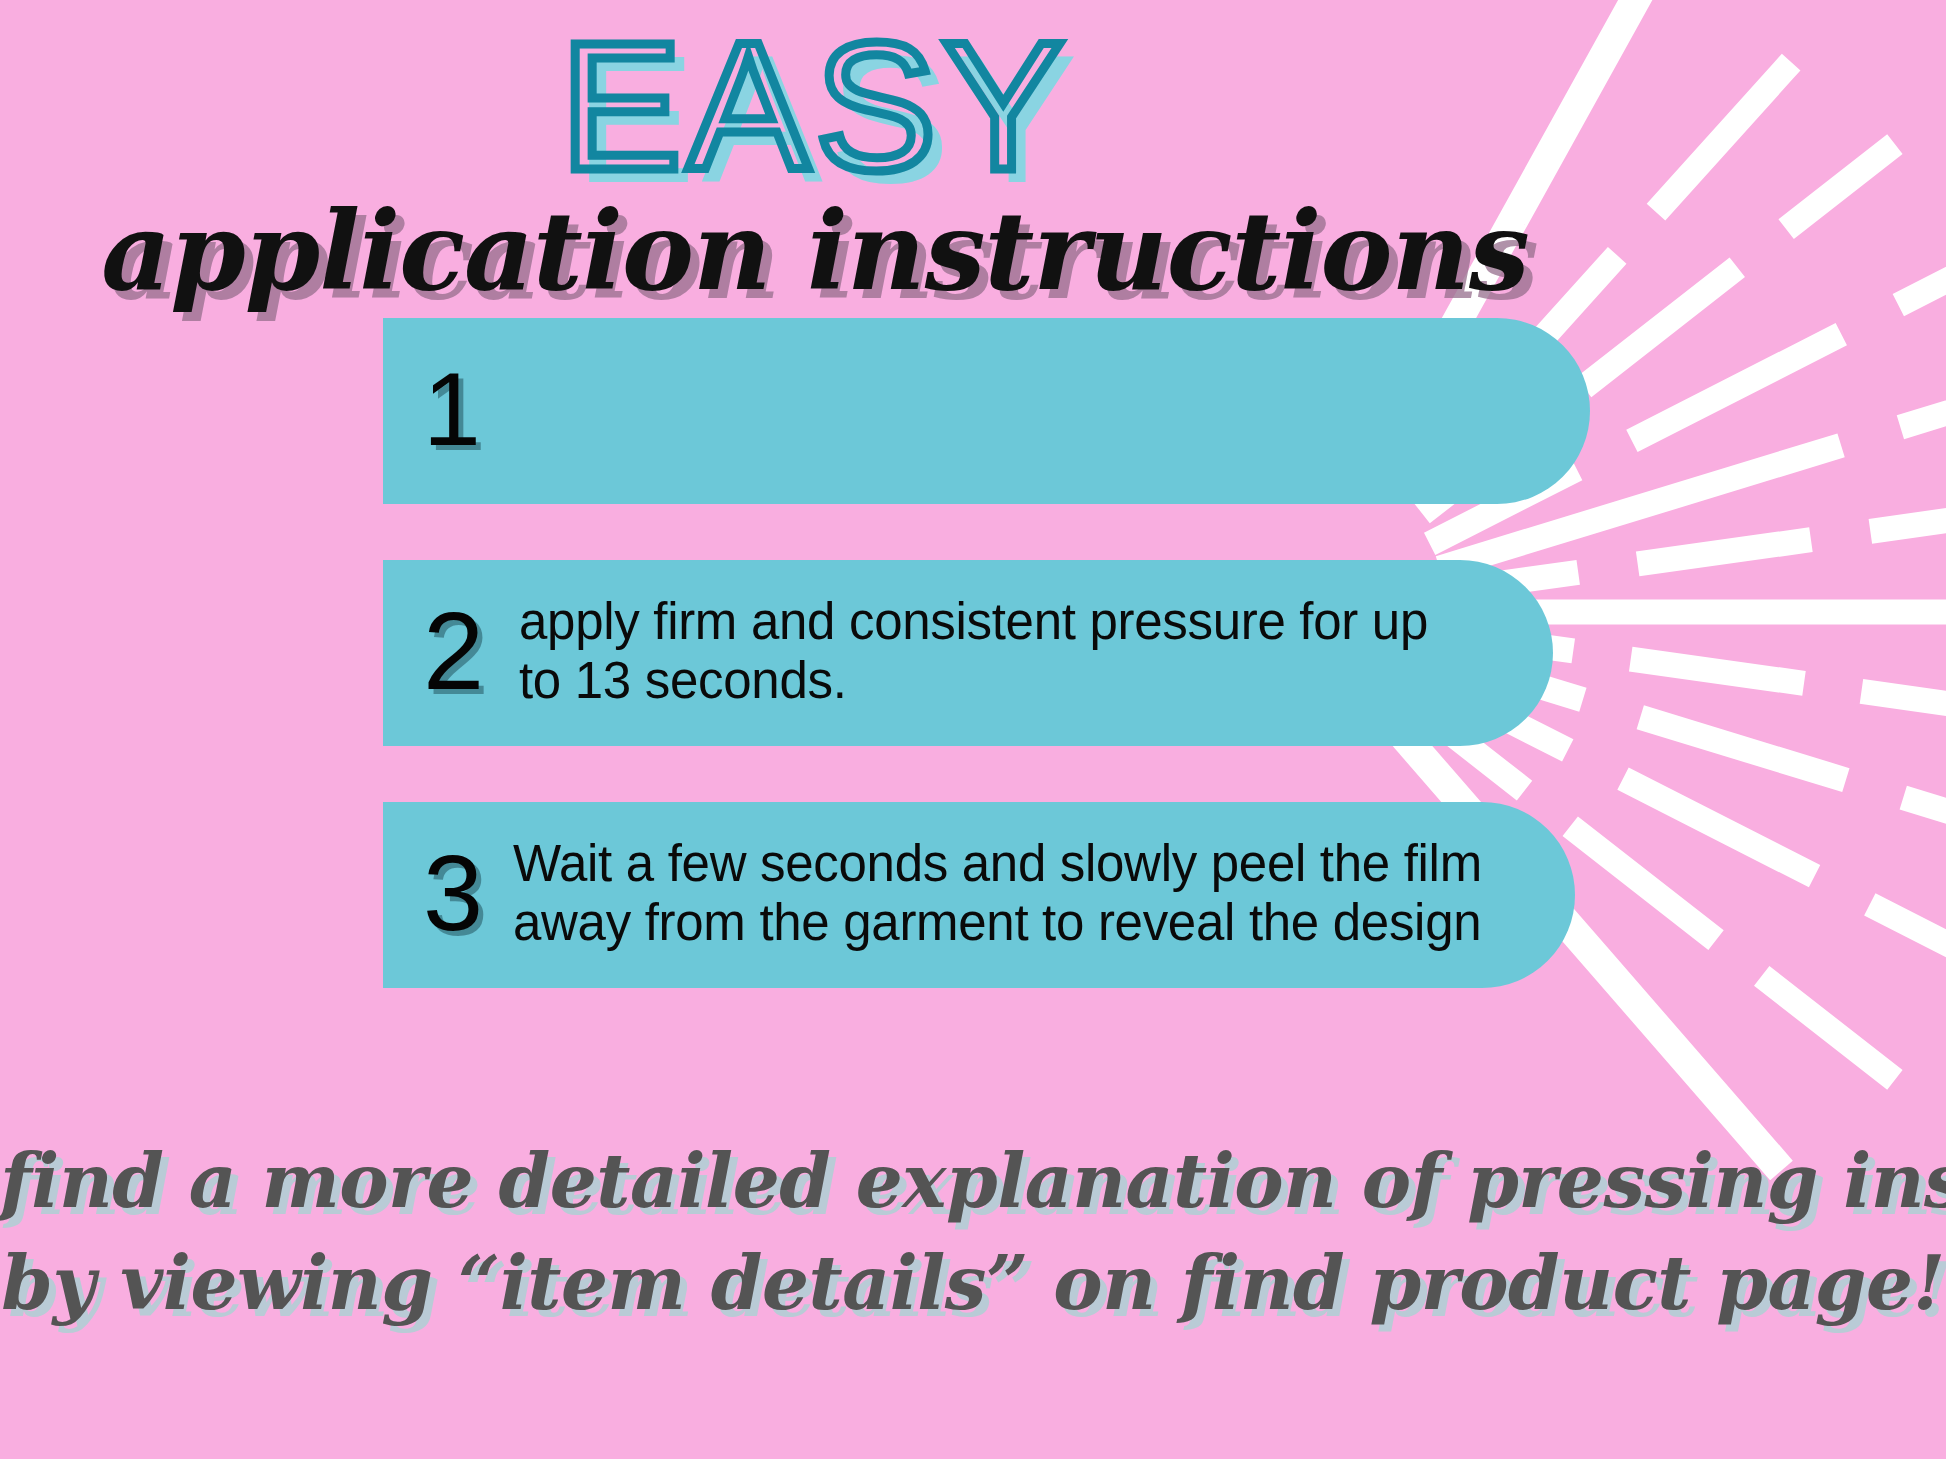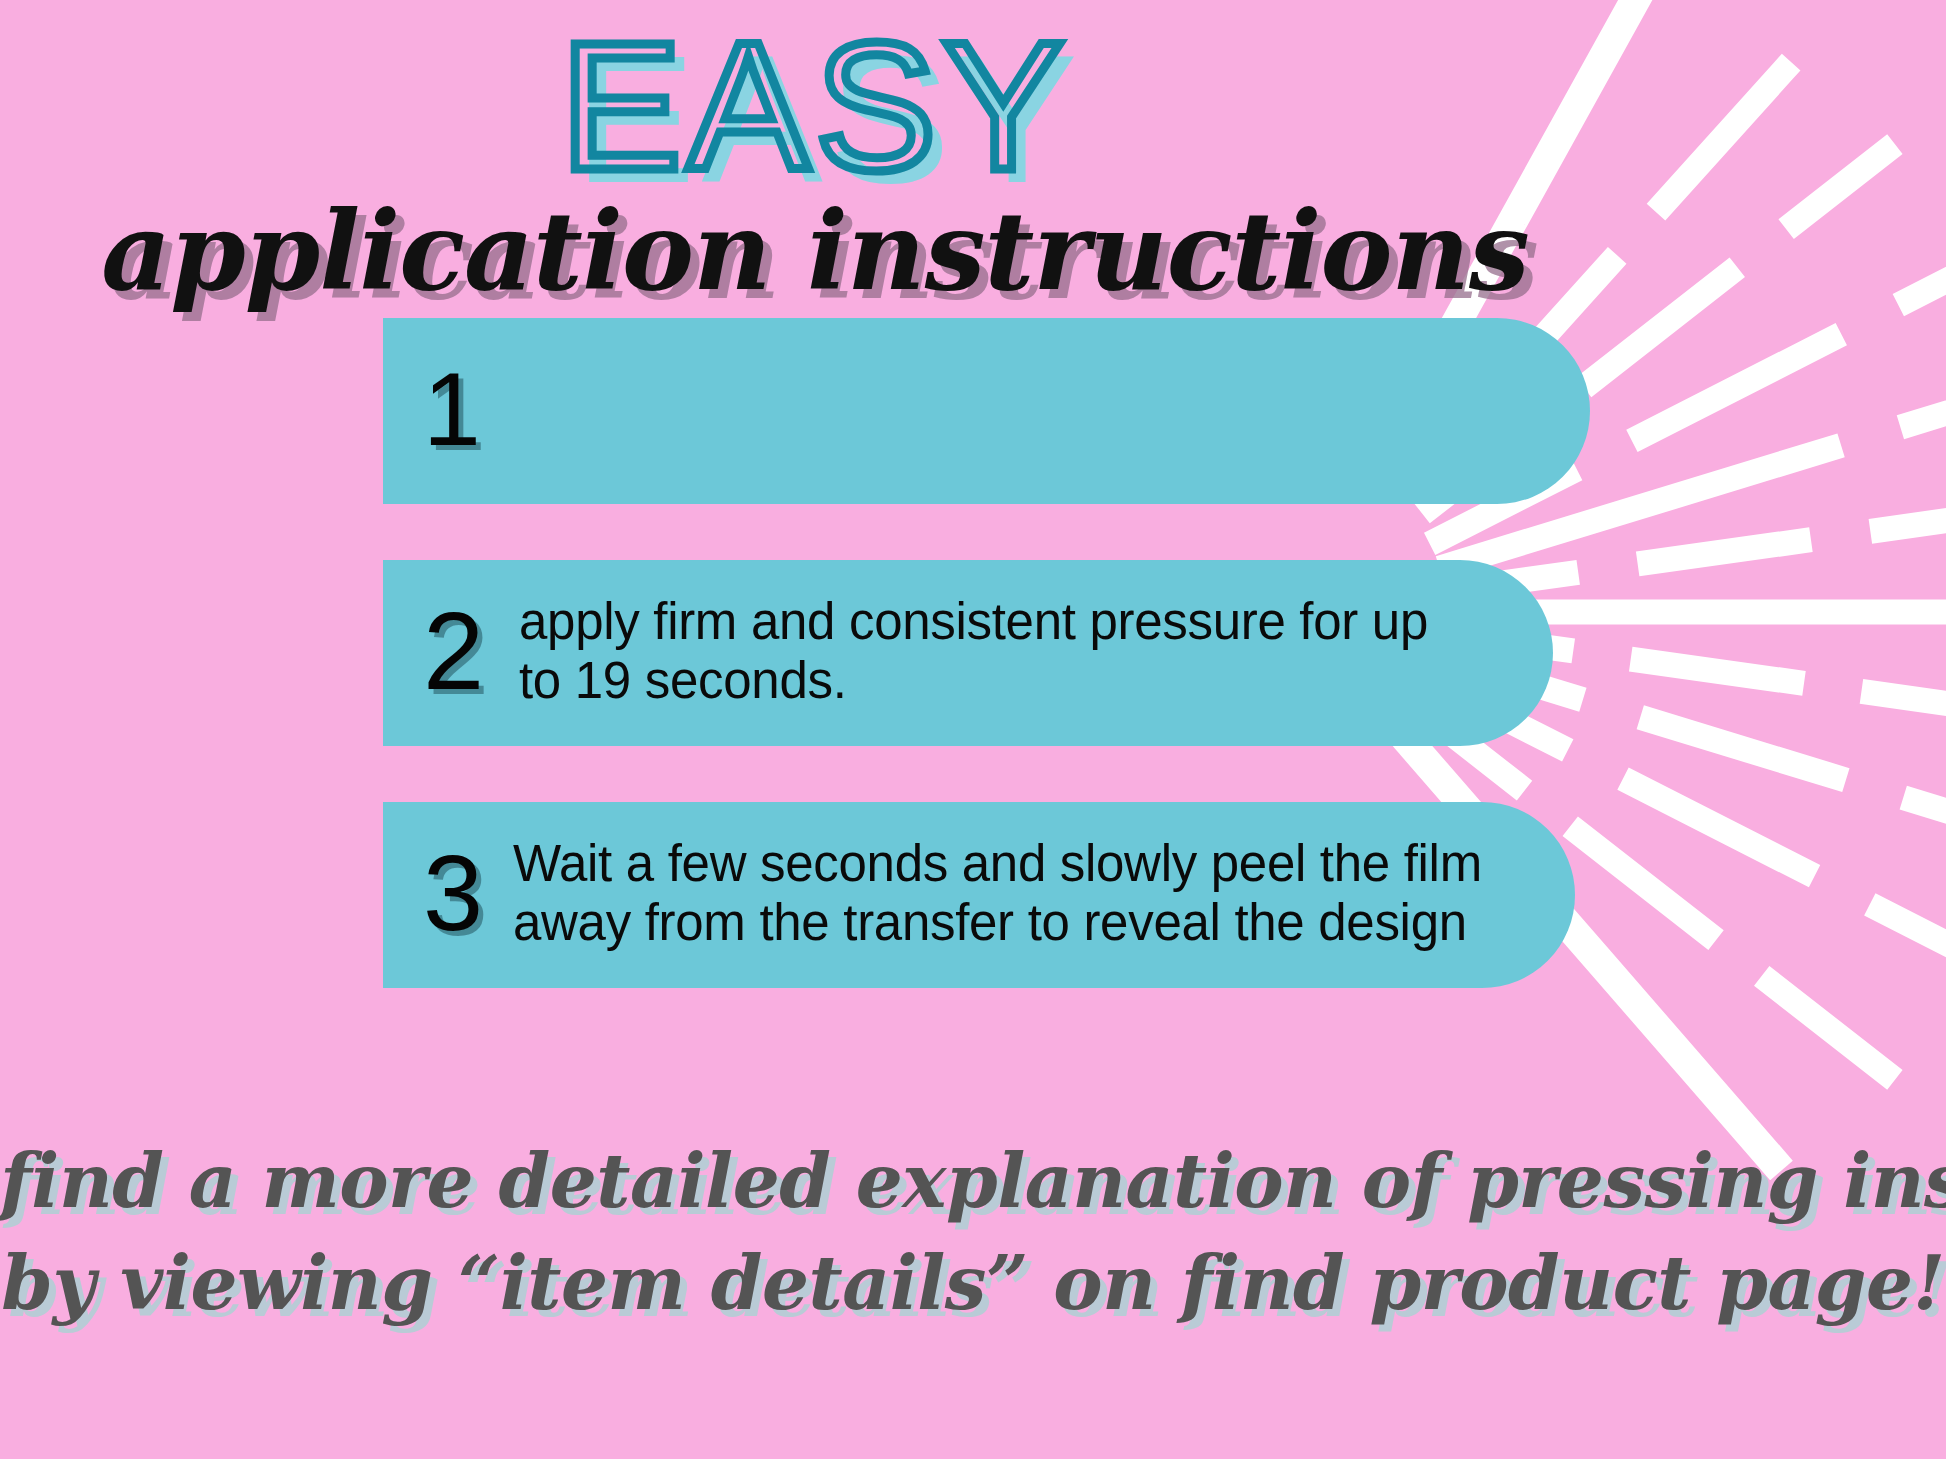--- a/index.html
+++ b/index.html
@@ -158,26 +158,26 @@
 </div>
 
 <div class="steps">
 
   <div class="pill" id="pill-1" style="background: rgb(108, 200, 216);">
     <span class="pill-num">1</span>
   </div>
 
   <div class="pill" id="pill-2" style="background: rgb(108, 200, 216);">
     <span class="pill-num">2</span>
-    <span class="pill-text">apply firm and consistent pressure for up to 19 seconds.</span>
+    <span class="pill-text">apply firm and consistent pressure for up to 13 seconds.</span>
   </div>
 
   <div class="pill" id="pill-3" style="background: rgb(108, 200, 216);">
     <span class="pill-num">3</span>
-    <span class="pill-text">Wait a few seconds and slowly peel the film away from the transfer to reveal the design</span>
+    <span class="pill-text">Wait a few seconds and slowly peel the film away from the garment to reveal the design</span>
   </div>
 
 </div>
 
 <div class="footer" style="color: rgb(84, 84, 84); text-shadow: rgb(185, 203, 214) 7px 7px 0px;">
   <span class="footer-line">find a more detailed explanation of pressing instructions</span>
   <span class="footer-line">by viewing “item details” on find product page!</span>
 </div>
 
 </body></html>

